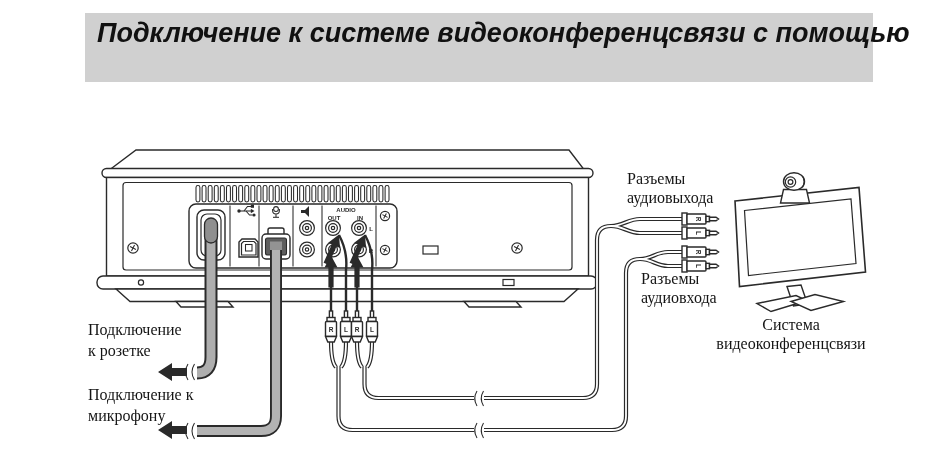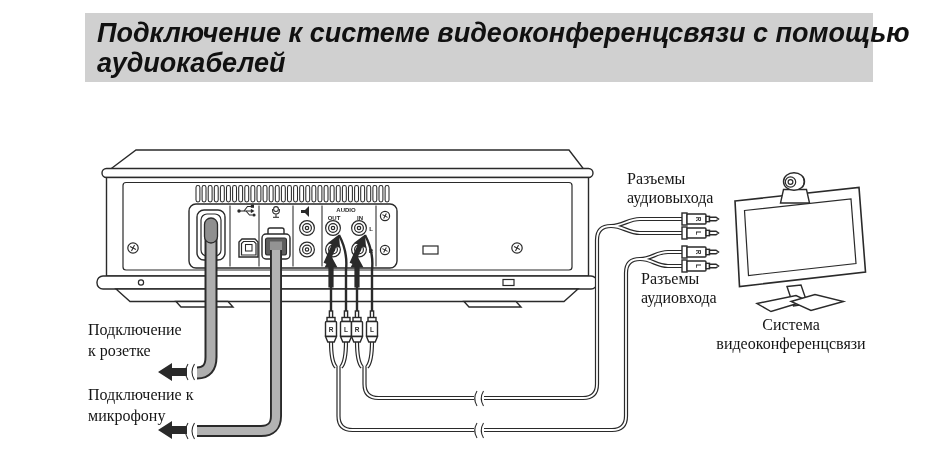--- a/index.html
+++ b/index.html
@@ -26,21 +26,20 @@
   text.tiny{font:bold 6px "Liberation Sans",sans-serif;fill:#2a2a2a;text-anchor:middle;}
   text.pl{font:bold 6.5px "Liberation Sans",sans-serif;fill:#2a2a2a;text-anchor:middle;}
 </style>
 </head>
 <body>
 
 <div id="page">
 
   <div id="titlebar">
     <div class="tl">Подключение к системе видеоконференцсвязи с помощью</div>
-    <div class="tl">аудиокабелей</div>
   </div>
 
   <svg width="950" height="460" viewBox="0 0 950 460">
     <defs>
       <path id="uparrow" d="M0,0 L-6.5,12 L-2.6,12 L-2.6,32 L2.6,32 L2.6,12 L6.5,12 Z"></path>
     </defs>
 
     <g>
       <polygon class="ln" points="110,169.5 136,150 569,150 584,169.5"></polygon>
       <rect class="ln" x="102" y="168.5" width="491" height="9" rx="4.5"></rect>

